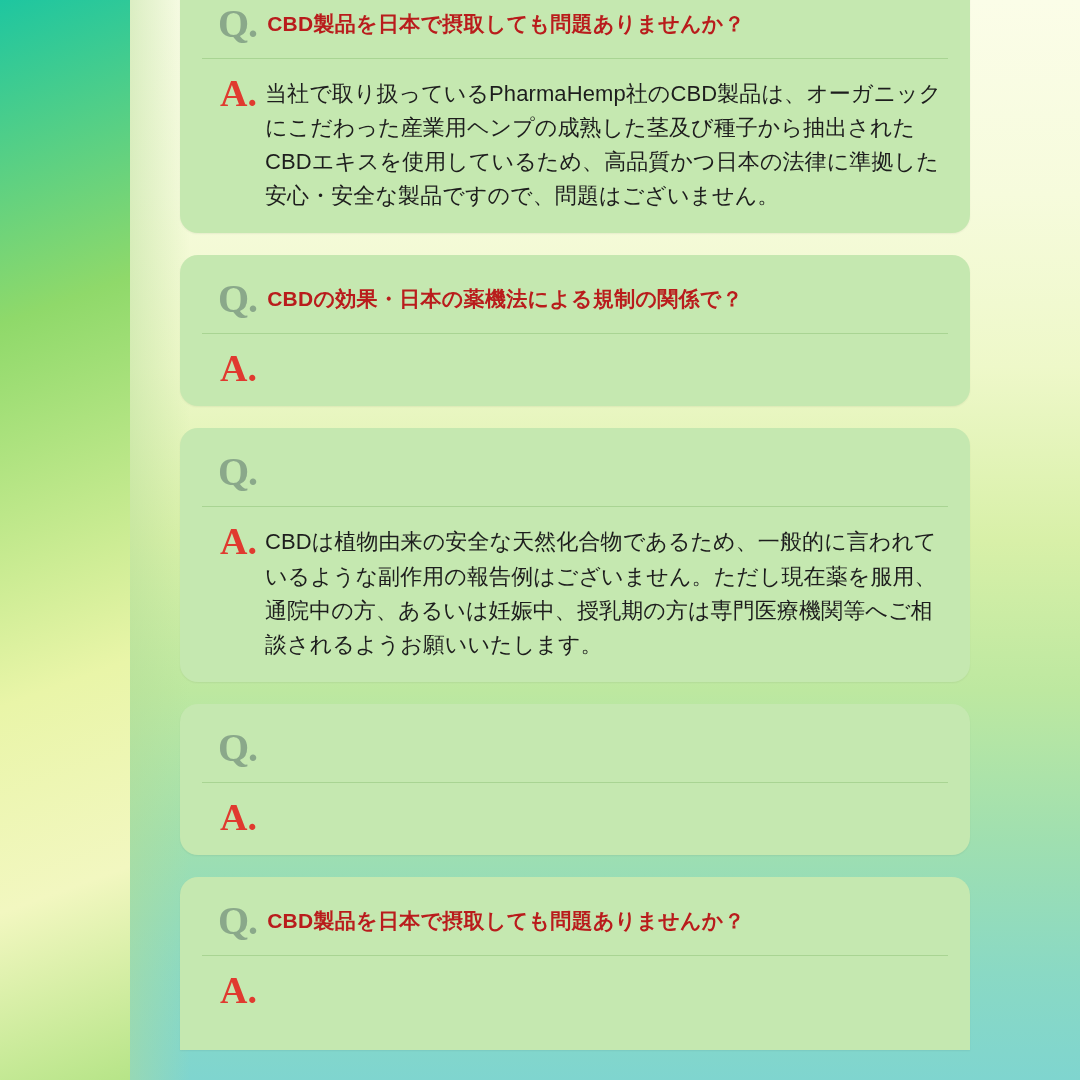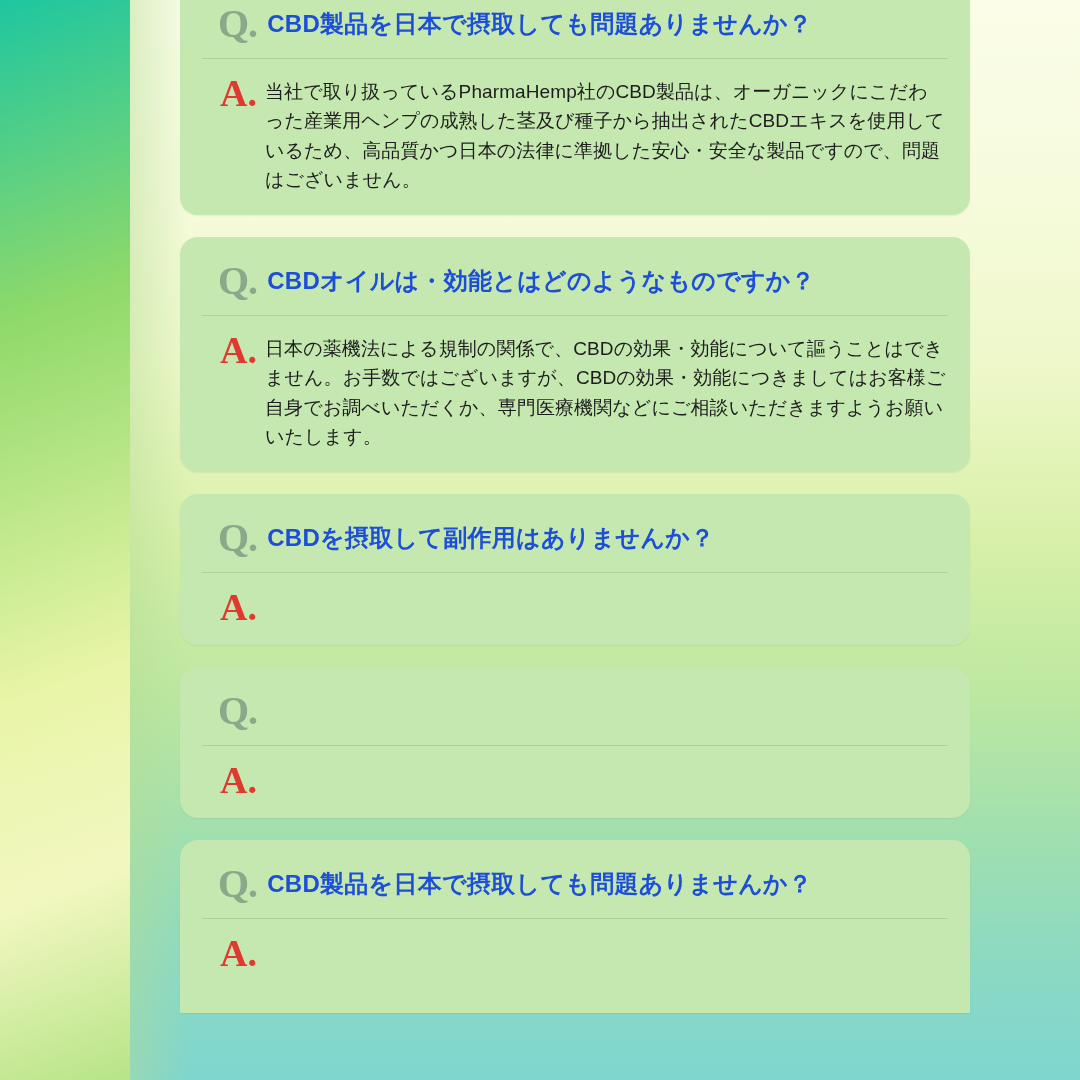--- a/index.html
+++ b/index.html
@@ -74,23 +74,23 @@
     font-family: "Liberation Serif", serif;
     font-weight: bold;
     font-size: 40px;
     color: #8aa88a;
     line-height: 1;
     letter-spacing: -1px;
     flex: 0 0 auto;
     padding-left: 14px;
   }
   .q-text {
-    font-size: 24px;
+    font-size: 21px;
     font-weight: bold;
-    color: #1d4ed8;
+    color: #b91c1c;
     line-height: 1.25;
     letter-spacing: 0.3px;
   }
 
   .a-row {
     display: flex;
     align-items: flex-start;
     gap: 8px;
     padding: 14px 2px 2px 2px;
   }
@@ -98,21 +98,21 @@
     font-family: "Liberation Serif", serif;
     font-weight: bold;
     font-size: 38px;
     color: #e03a2f;
     line-height: 0.95;
     flex: 0 0 auto;
     padding-left: 16px;
     padding-top: 2px;
   }
   .a-text {
-    font-size: 19px;
+    font-size: 22px;
     color: #1d1d1d;
     line-height: 1.55;
     letter-spacing: 0.1px;
     padding-top: 4px;
   }
 </style>
 </head>
 <body>
 
 <div id="page">
@@ -125,35 +125,34 @@
       </div>
       <div class="a-row">
         <span class="a-mark">A.</span>
         <span class="a-text">当社で取り扱っているPharmaHemp社のCBD製品は、オーガニックにこだわった産業用ヘンプの成熟した茎及び種子から抽出されたCBDエキスを使用しているため、高品質かつ日本の法律に準拠した安心・安全な製品ですので、問題はございません。</span>
       </div>
     </div>
 
     <div class="faq-card">
       <div class="q-row">
         <span class="q-mark">Q.</span>
-        <span class="q-text">CBDオイルは・効能とはどのようなものですか？</span>
+        <span class="q-text">CBDの効果・日本の薬機法による規制の関係で？</span>
       </div>
       <div class="a-row">
         <span class="a-mark">A.</span>
-        <span class="a-text">日本の薬機法による規制の関係で、CBDの効果・効能について謳うことはできません。お手数ではございますが、CBDの効果・効能につきましてはお客様ご自身でお調べいただくか、専門医療機関などにご相談いただきますようお願いいたします。</span>
       </div>
     </div>
 
     <div class="faq-card">
       <div class="q-row">
         <span class="q-mark">Q.</span>
-        <span class="q-text">CBDを摂取して副作用はありませんか？</span>
       </div>
       <div class="a-row">
         <span class="a-mark">A.</span>
+        <span class="a-text">CBDは植物由来の安全な天然化合物であるため、一般的に言われているような副作用の報告例はございません。ただし現在薬を服用、通院中の方、あるいは妊娠中、授乳期の方は専門医療機関等へご相談されるようお願いいたします。</span>
       </div>
     </div>
 
     <div class="faq-card">
       <div class="q-row">
         <span class="q-mark">Q.</span>
       </div>
       <div class="a-row">
         <span class="a-mark">A.</span>
       </div>

